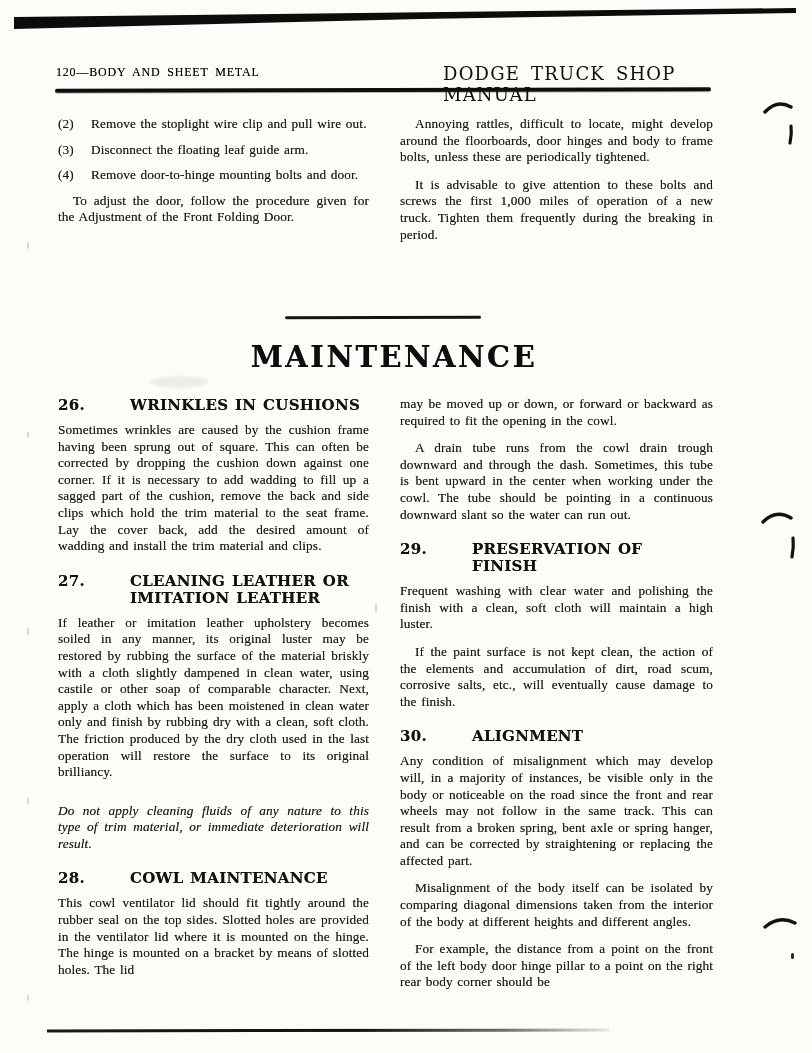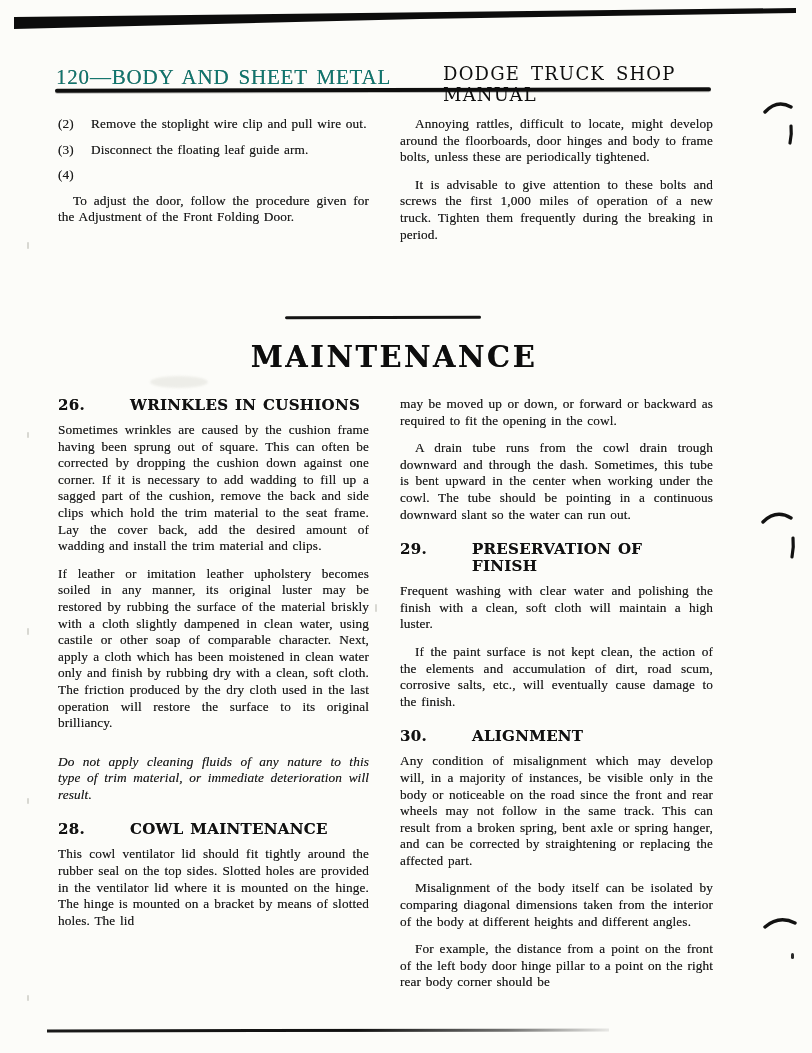--- a/index.html
+++ b/index.html
@@ -19,21 +19,21 @@
     position:absolute;left:47px;top:1029px;width:562px;height:2.6px;
     background:linear-gradient(to right,#1a1a1a 0%,#101010 55%,rgba(0,0,0,.55) 82%,rgba(0,0,0,.08) 100%);
     transform:rotate(-0.08deg);
   }
   .margin-mark{position:absolute;}
   .speck{position:absolute;background:#b9b9b2;opacity:.55;border-radius:2px;}
   .smudge{position:absolute;background:#d8d8d0;opacity:.4;border-radius:50%;filter:blur(1px);}
   
   .hdr-left{
     position:absolute;left:56px;top:65px;
-    font-size:21px;letter-spacing:.8px;word-spacing:3px;color:#0f766e;
+    font-size:12px;letter-spacing:.8px;word-spacing:3px;color:#000000;
     text-shadow:0 0 .4px rgba(0,0,0,.5);
     text-align:center;
   }
   .hdr-right{
     position:absolute;left:443px;top:63px;width:270px;
     font-size:18px;font-weight:400;letter-spacing:1.2px;word-spacing:4px;color:#0f0f0f;
     font-family:"DejaVu Serif", serif;
   }
   .hdr-rule{
     position:absolute;left:55px;top:88px;width:656px;height:4px;
@@ -91,39 +91,44 @@
     <div class="li">
       <span class="li-marker">(2)</span>
       <span class="li-text">Remove the stoplight wire clip and pull wire out.</span>
     </div>
     <div class="li">
       <span class="li-marker">(3)</span>
       <span class="li-text">Disconnect the floating leaf guide arm.</span>
     </div>
     <div class="li">
       <span class="li-marker">(4)</span>
+      <span class="li-text">Remove door-to-hinge mounting bolts and door.</span>
     </div>
     <p class="para indent">To adjust the door, follow the procedure given for the Adjustment of the Front Folding Door.</p>
   </div>
 
   <div class="col intro-right">
     <p class="para indent">Annoying rattles, difficult to locate, might develop around the floorboards, door hinges and body to frame bolts, unless these are periodically tightened.</p>
     <p class="para indent" style="margin-top:10px;">It is advisable to give attention to these bolts and screws the first 1,000 miles of operation of a new truck. Tighten them frequently during the breaking in period.</p>
   </div>
 
   <div class="maint-divider"></div>
   <div class="maint-title">MAINTENANCE</div>
 
   <div class="col col-left">
     <div class="sec-head first">
       <span class="sec-num">26.</span>
       <span class="sec-title">WRINKLES IN CUSHIONS</span>
     </div>
     <p class="para">Sometimes wrinkles are caused by the cushion frame having been sprung out of square. This can often be corrected by dropping the cushion down against one corner. If it is necessary to add wadding to fill up a sagged part of the cushion, remove the back and side clips which hold the trim material to the seat frame. Lay the cover back, add the desired amount of wadding and install the trim material and clips.</p>
 
+    <div class="sec-head">
+      <span class="sec-num">27.</span>
+      <span class="sec-title">CLEANING LEATHER OR IMITATION LEATHER</span>
+    </div>
     <p class="para">If leather or imitation leather upholstery becomes soiled in any manner, its original luster may be restored by rubbing the surface of the material briskly with a cloth slightly dampened in clean water, using castile or other soap of comparable character. Next, apply a cloth which has been moistened in clean water only and finish by rubbing dry with a clean, soft cloth. The friction produced by the dry cloth used in the last operation will restore the surface to its original brilliancy.</p>
     <p class="para note">Do not apply cleaning fluids of any nature to this type of trim material, or immediate deterioration will result.</p>
 
     <div class="sec-head">
       <span class="sec-num">28.</span>
       <span class="sec-title">COWL MAINTENANCE</span>
     </div>
     <p class="para">This cowl ventilator lid should fit tightly around the rubber seal on the top sides. Slotted holes are provided in the ventilator lid where it is mounted on the hinge. The hinge is mounted on a bracket by means of slotted holes. The lid</p>
   </div>
 

